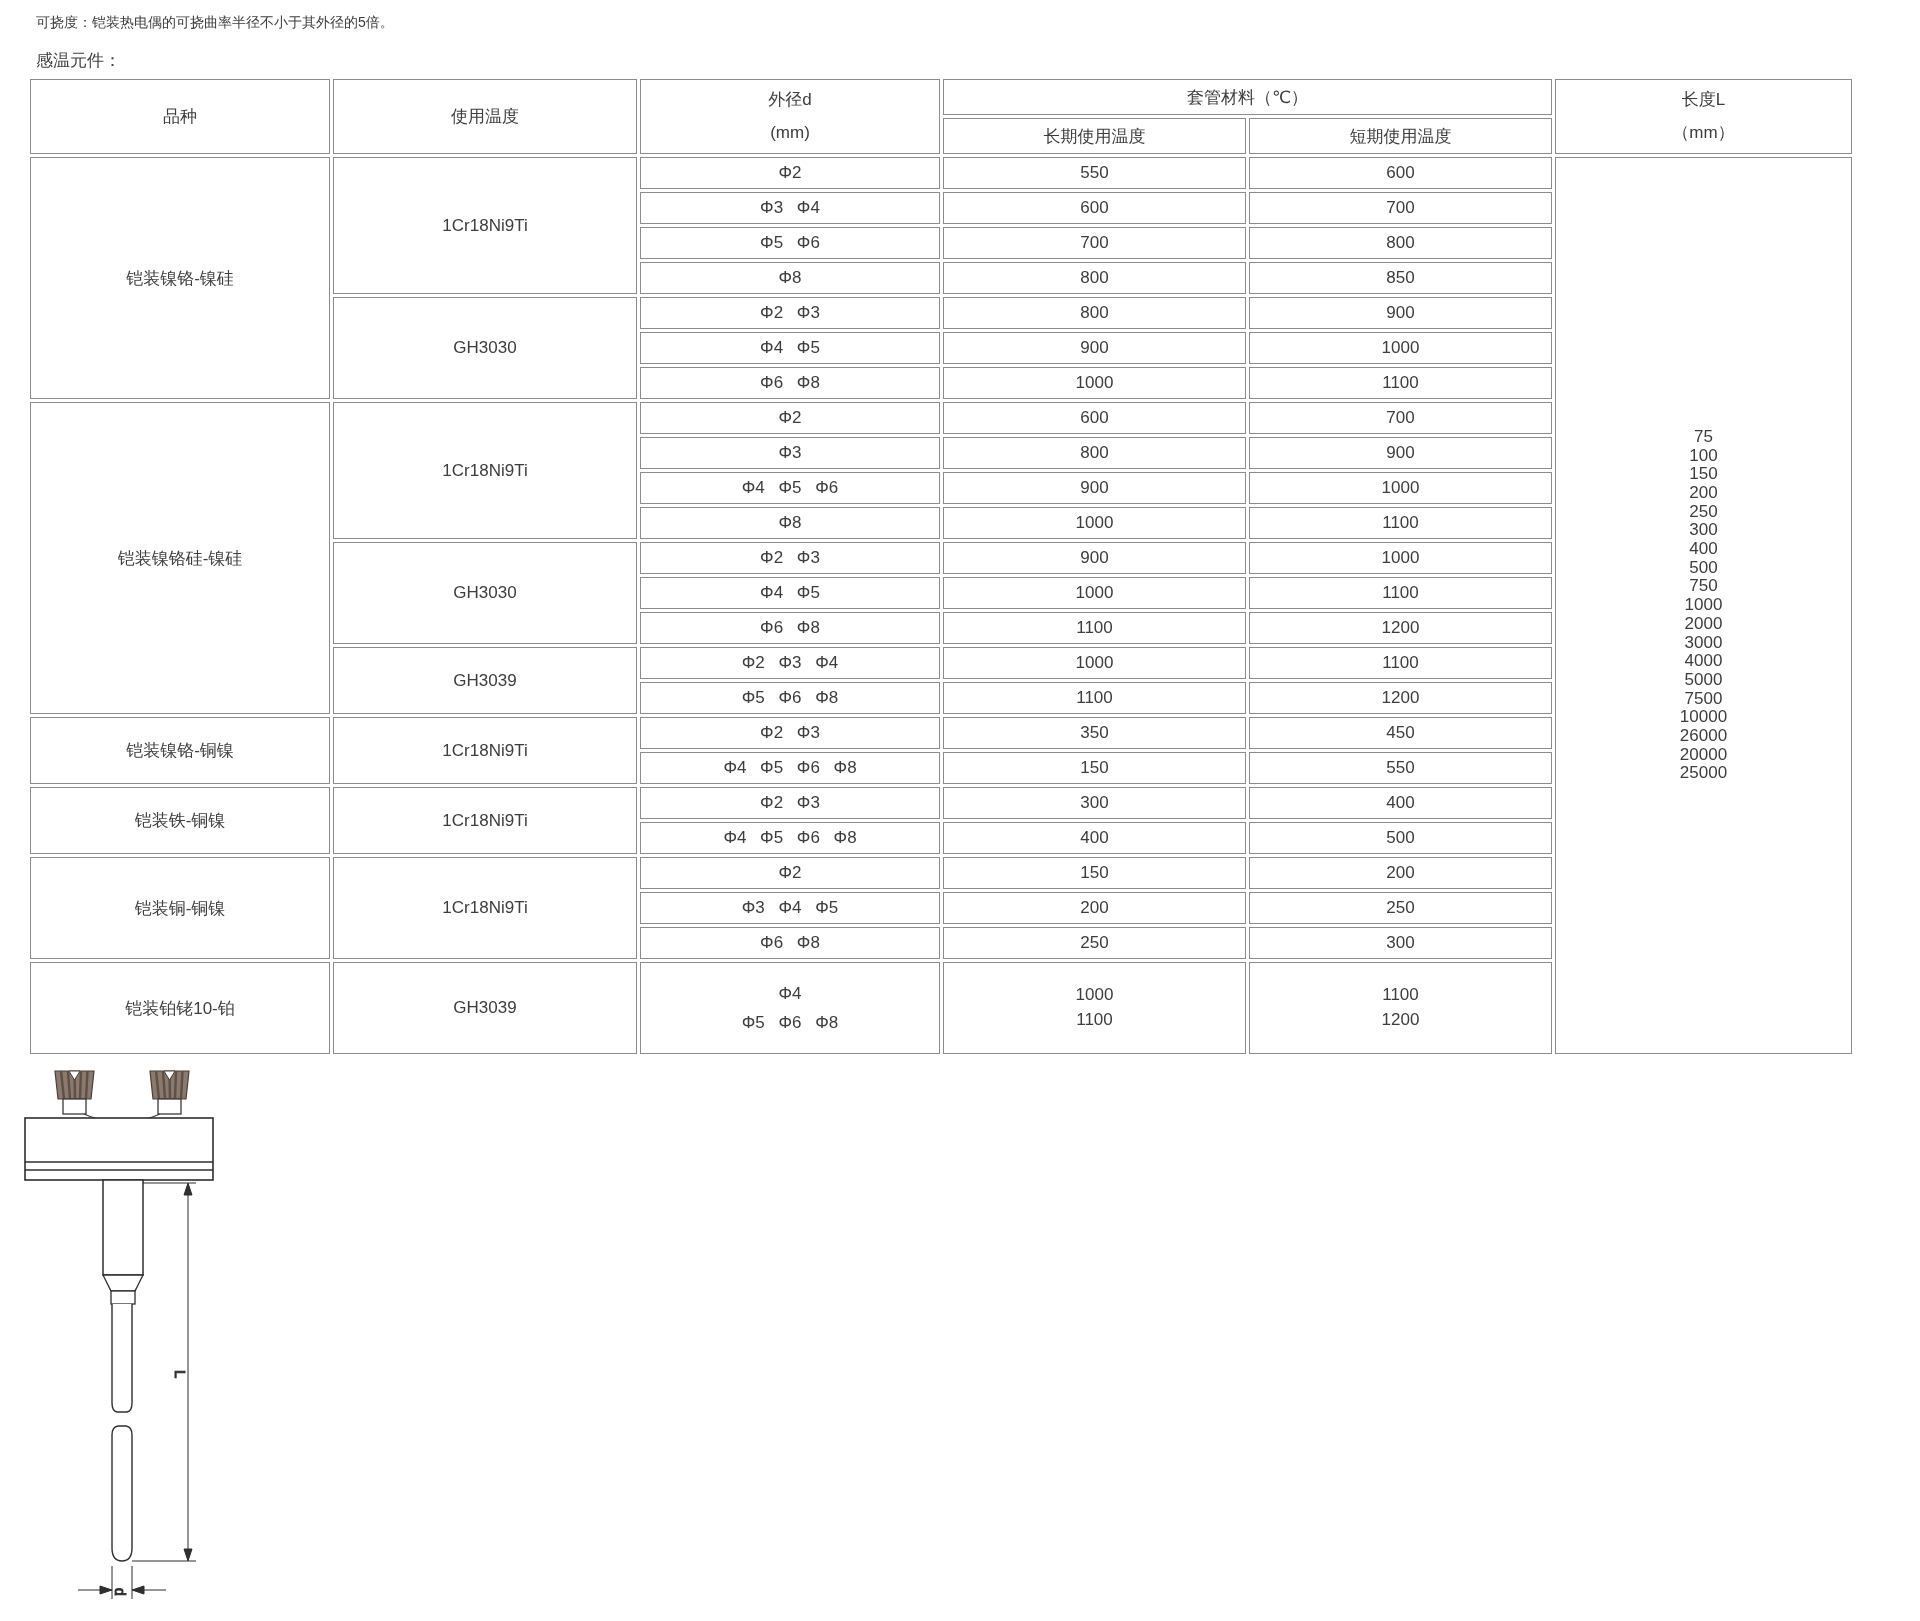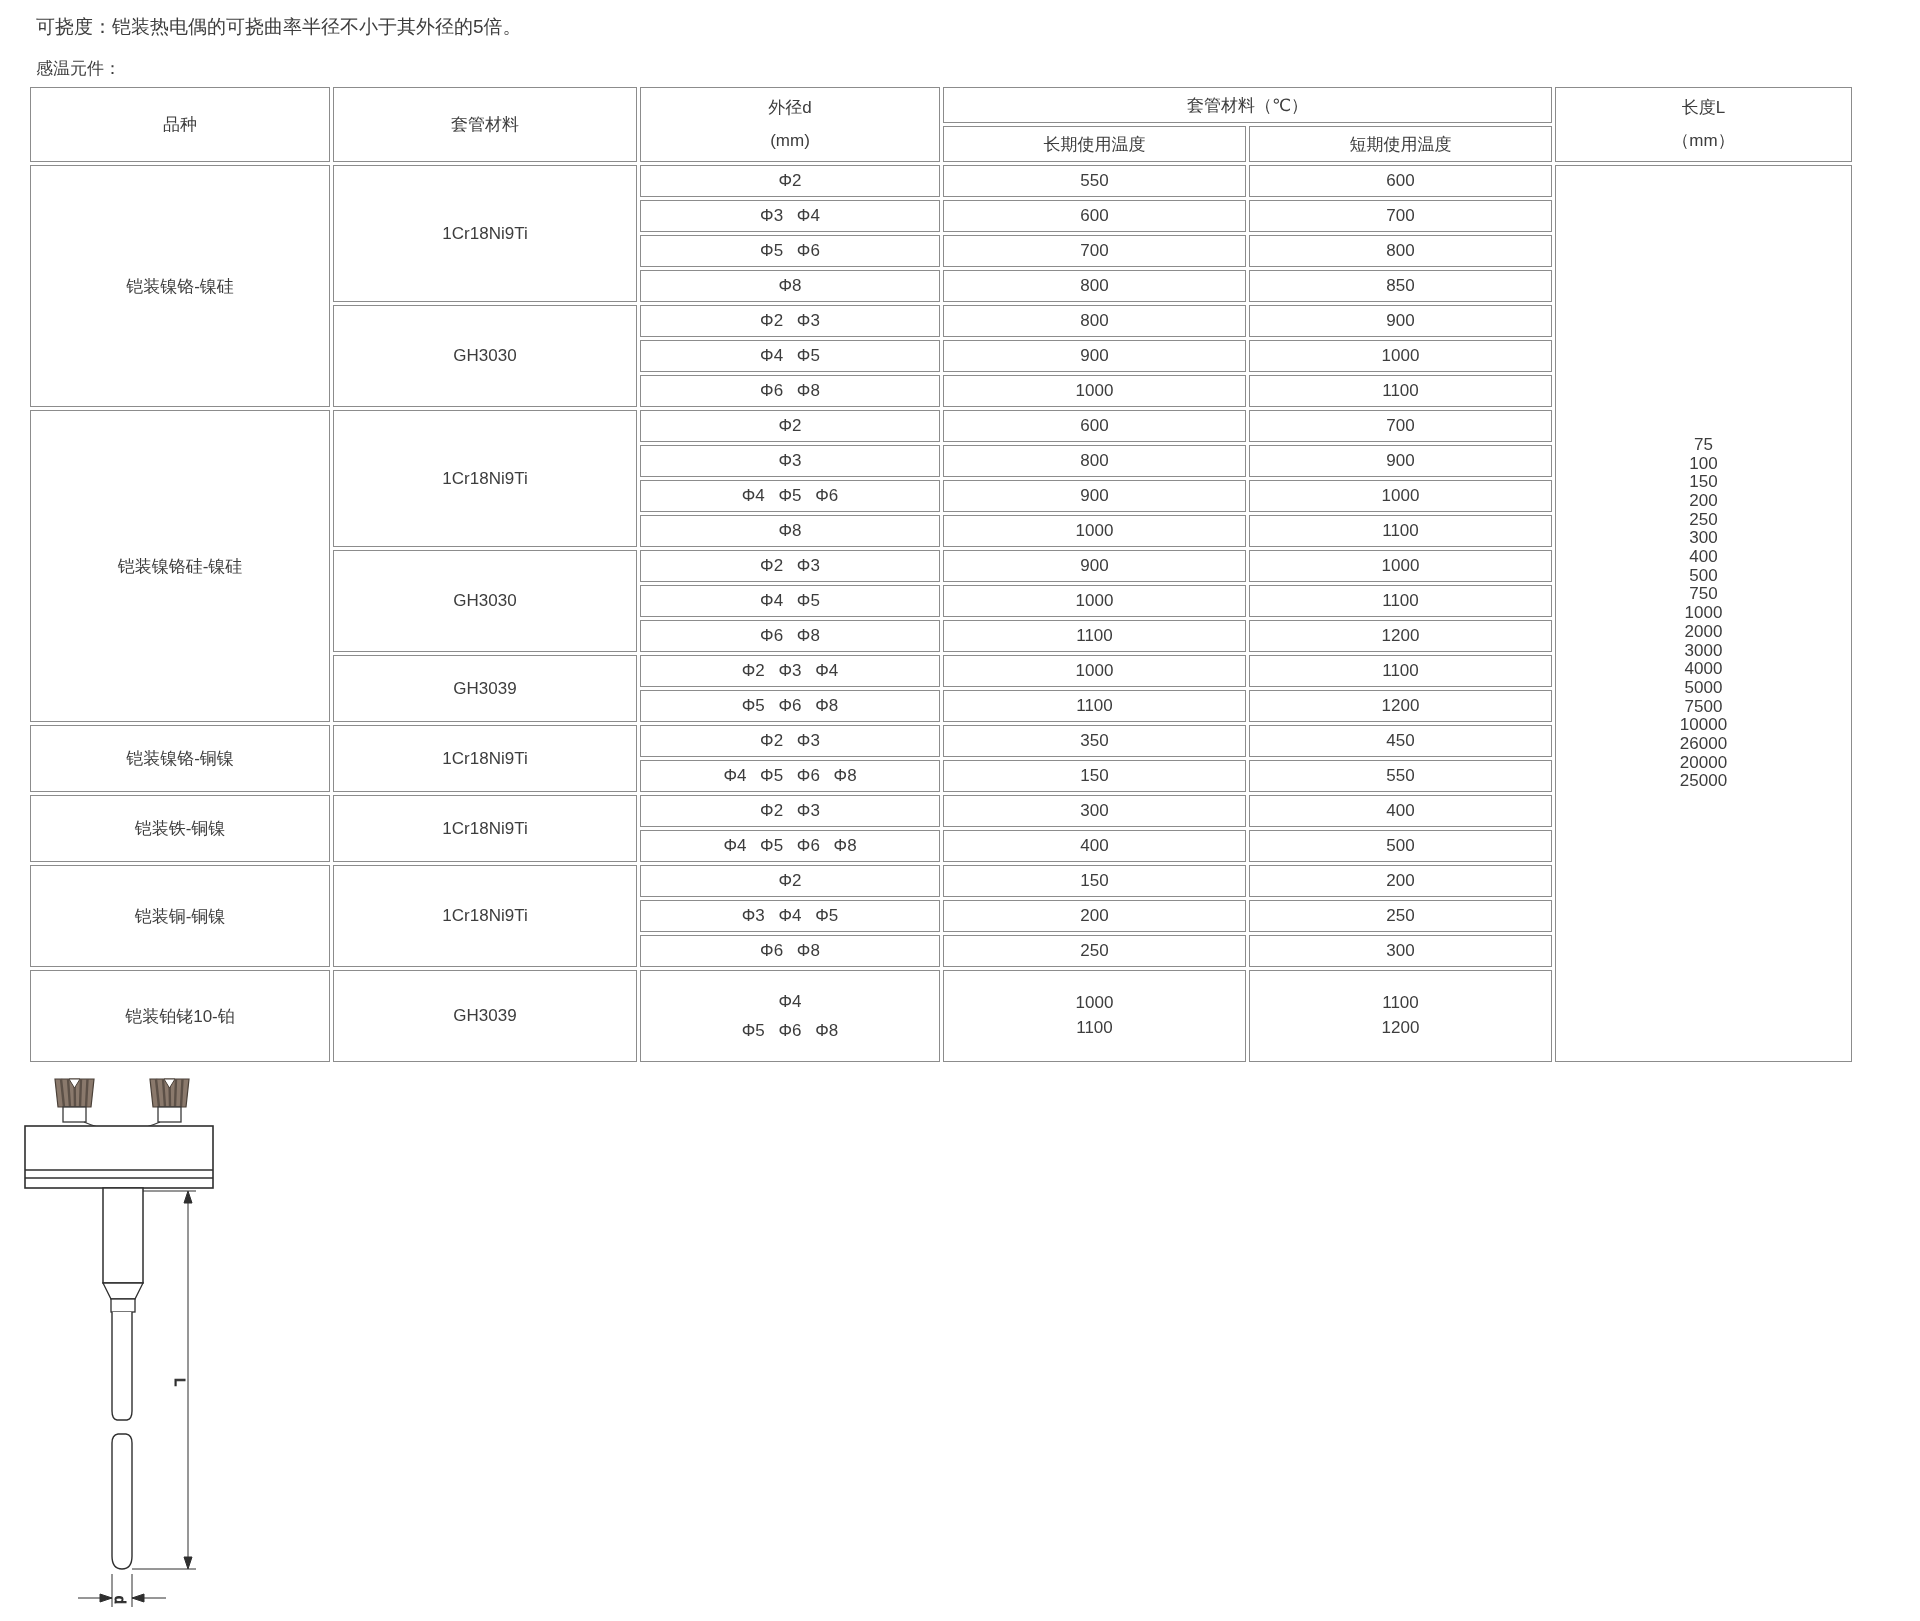--- a/index.html
+++ b/index.html
@@ -1,21 +1,21 @@
 <!DOCTYPE html>
 <html><head>
 <meta charset="utf-8">
 <style>
   html,body { margin:0; padding:0; background:#ffffff; }
   body {
     width:1920px; height:1621px;
     font-family:"Liberation Sans","DejaVu Sans",sans-serif;
     color:#3d3d3d; position:relative; overflow:hidden;
   }
-  .note1 { margin:14px 0 0 36px; font-size:19px; }
+  .note1 { margin:14px 0 0 36px; font-size:14px; }
   .note2 { margin:17px 0 4px 36px; font-size:17px; }
 
   table.spec {
     margin-left:27px;
     border-collapse:separate;
     border-spacing:3px;
     table-layout:fixed;
     width:1825px;
   }
   table.spec td, table.spec th {
@@ -55,21 +55,21 @@
     <col style="width:300px">
       <col style="width:304px">
       <col style="width:300px">
     <col style="width:303px">
       <col style="width:303px">
       <col style="width:297px">
   </colgroup>
   <thead>
     <tr>
       <th rowspan="2">品种</th>
-      <th rowspan="2">套管材料</th>
+      <th rowspan="2">使用温度</th>
       <th rowspan="2" class="two-line">
         <div>外径d</div>
         <div>(mm)</div>
       </th>
       <th colspan="2">套管材料（℃）</th>
       <th rowspan="2" class="two-line">
         <div>长度L</div>
         <div>（mm）</div>
       </th>
     </tr>

